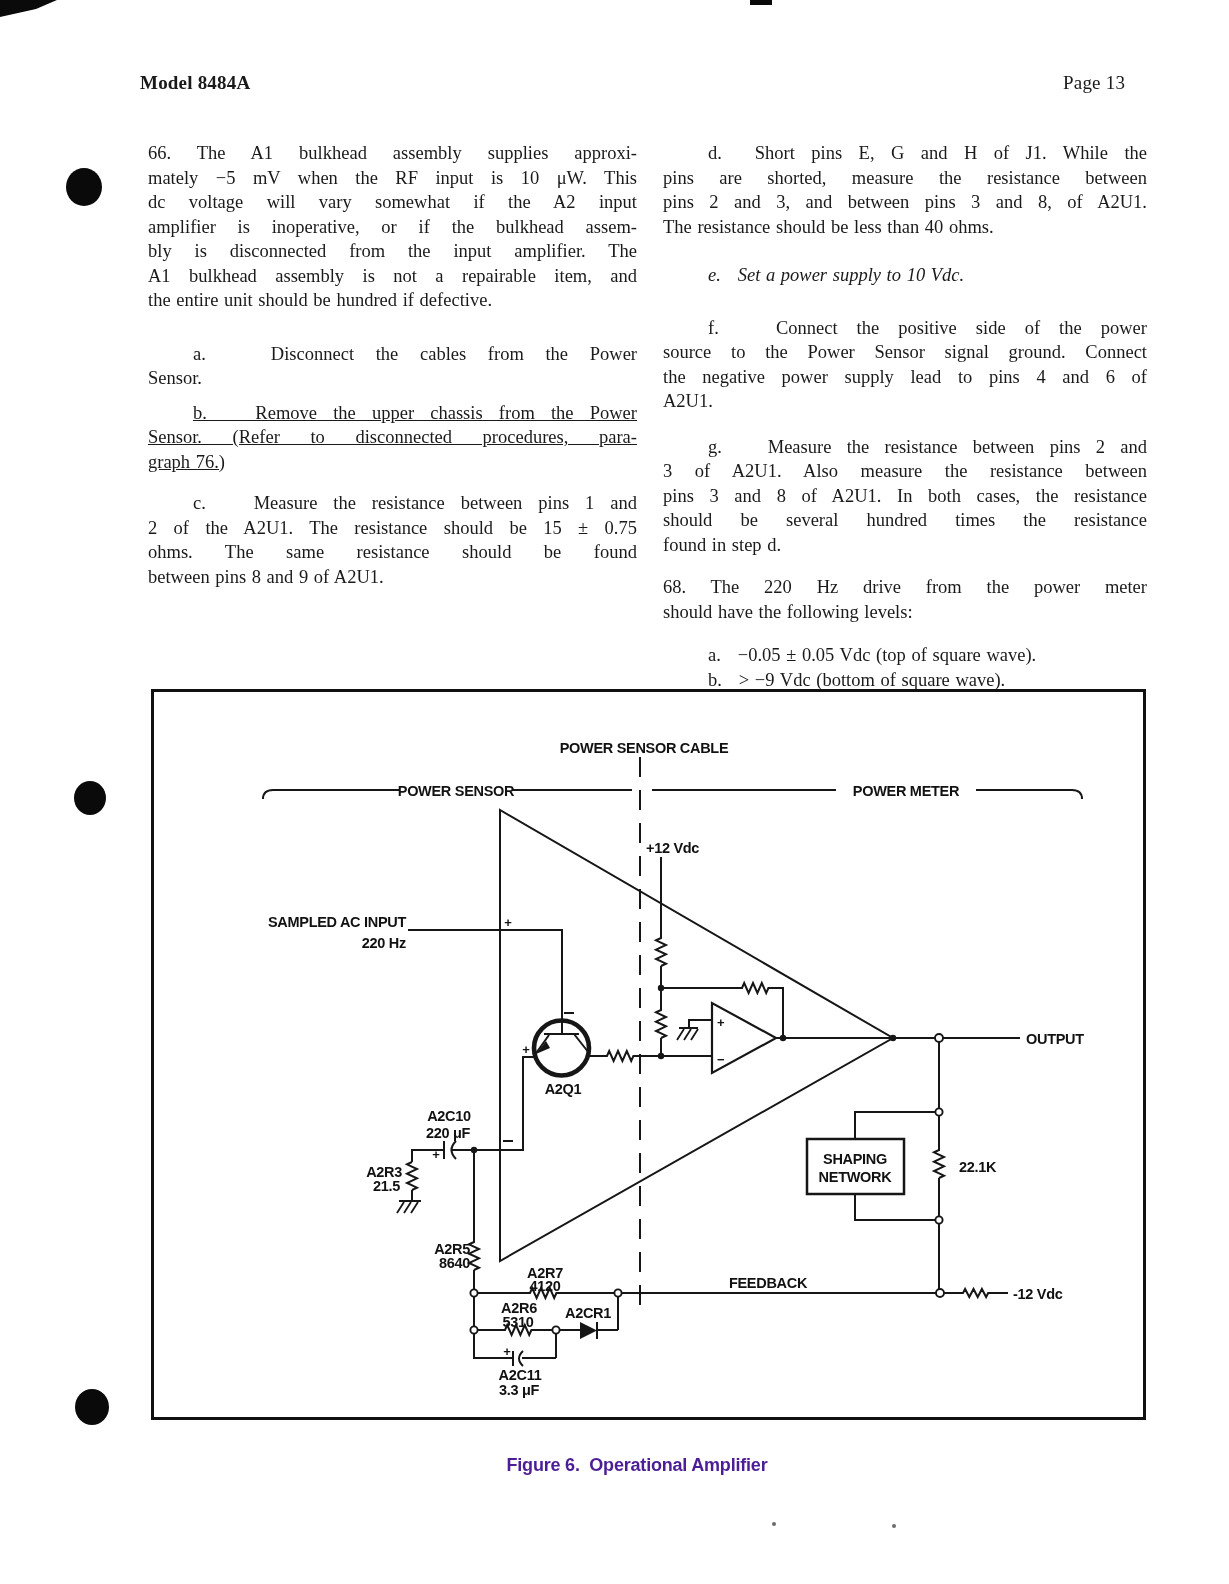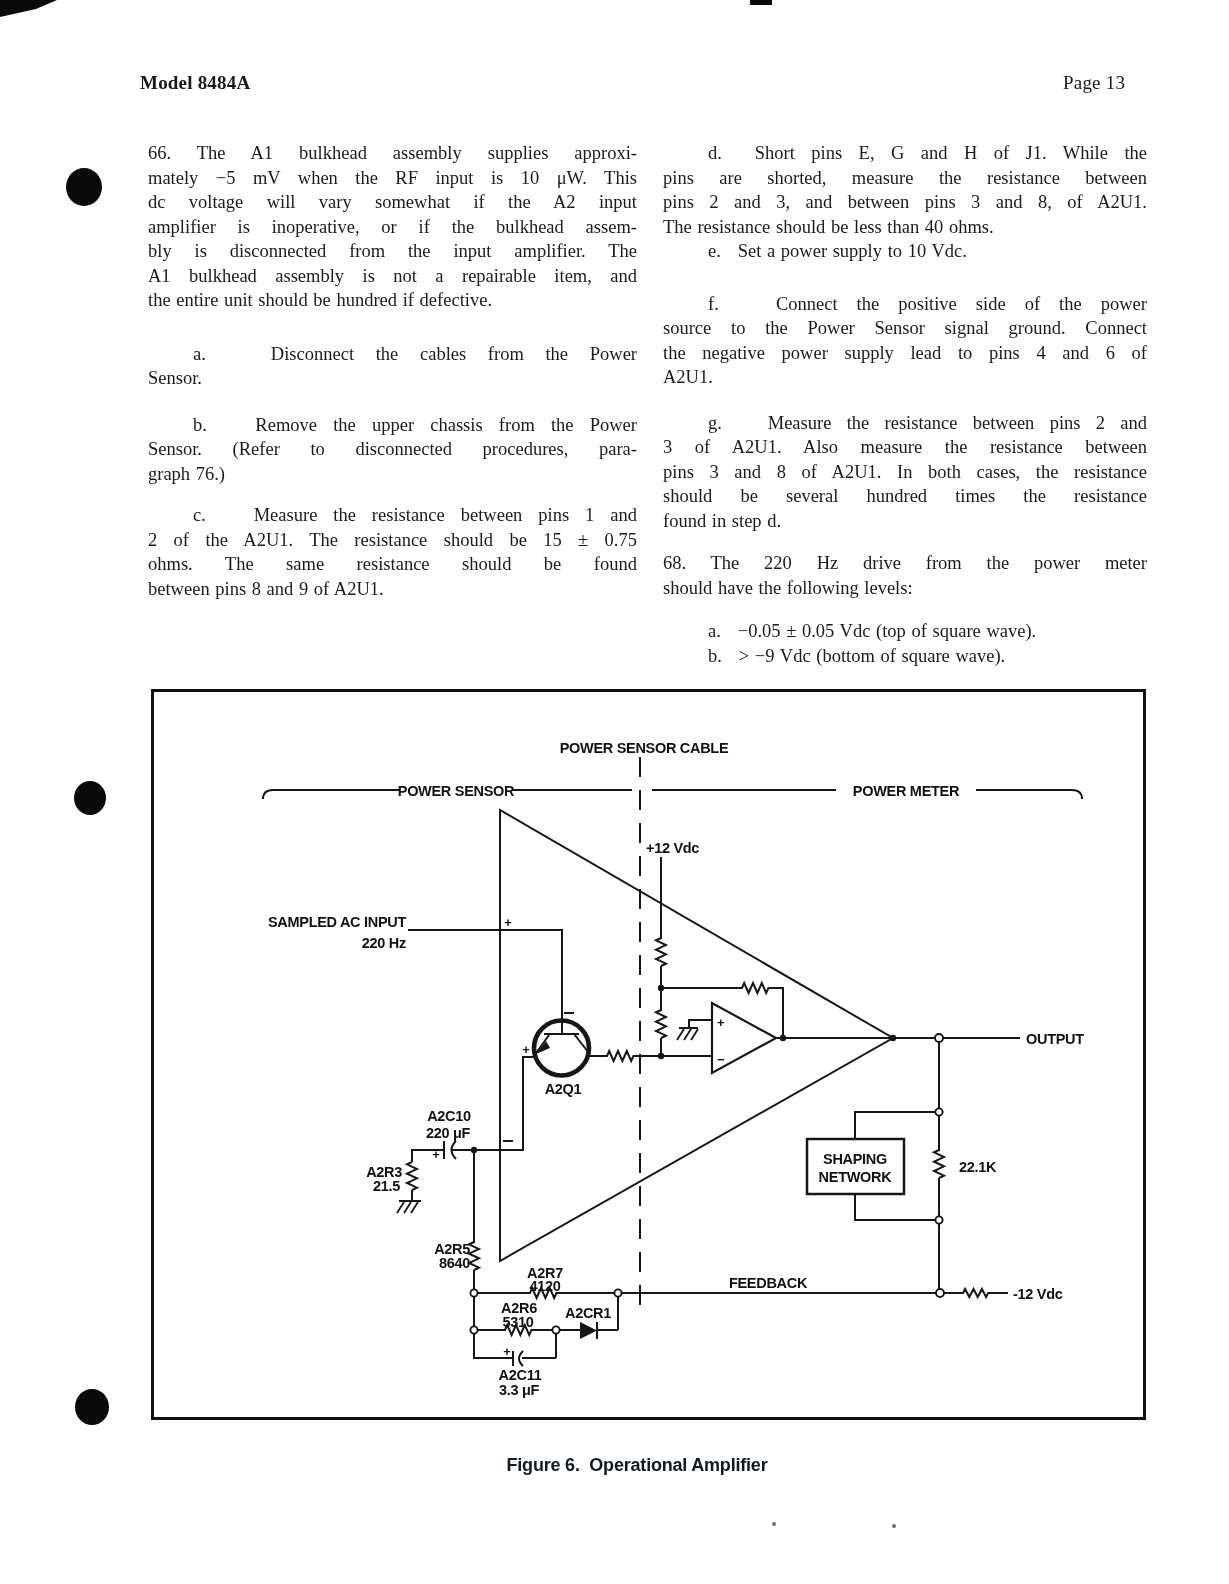--- a/index.html
+++ b/index.html
@@ -17,39 +17,39 @@
   #col-right{left:663px;width:484px;}
   .para{margin:0;}
   .tline{
     height:24.5px;overflow:hidden;text-align:justify;white-space:normal;
   }
   .tline::after{content:"";display:inline-block;width:100%;height:0;}
   .tline.last{text-align:left;}
   .tline.last::after{content:none;}
   .indent{text-indent:45px;}
   .mt30{margin-top:30px;}.mt29{margin-top:29px;}.mt28{margin-top:28px;}
-  .mt24{}.mt22{margin-top:22px;}.mt21{margin-top:21px;}
+  .mt24{margin-top:24px;font-style:italic;}.mt22{margin-top:10px;text-decoration:underline;}.mt21{margin-top:21px;}
   .mt19{margin-top:19px;}.mt18{margin-top:18px;}.mt17{margin-top:17px;}
   #fig-svg{position:absolute;left:151px;top:689px;}
   .wire{stroke:#161616;stroke-width:2;fill:none;}
   .wire-thin{stroke:#161616;stroke-width:1.8;fill:none;}
   .fig-label{
     font-family:"Liberation Sans",sans-serif;font-weight:bold;
     font-size:14.5px;letter-spacing:-0.3px;fill:#111;
   }
   .fig-sign{
     font-family:"Liberation Sans",sans-serif;font-weight:bold;
     font-size:13px;fill:#111;
   }
   .ta-m{text-anchor:middle;}
   .ta-e{text-anchor:end;}
   #caption{
     position:absolute;left:45px;top:1455px;width:1184px;text-align:center;
     font-family:"Liberation Sans",sans-serif;font-weight:bold;
-    font-size:18px;letter-spacing:-0.2px;white-space:pre;color:#0f172a;
+    font-size:18px;letter-spacing:-0.2px;white-space:pre;color:#4c1d95;
   }
   .punch-dot{position:absolute;background:#0a0a0a;border-radius:50%;}
   #dot1{left:66px;top:168px;width:36px;height:38px;}
   #dot2{left:74px;top:781px;width:32px;height:34px;}
   #dot3{left:75px;top:1389px;width:34px;height:36px;}
   .speck{position:absolute;background:#6b6b6b;width:4px;height:4px;border-radius:50%;}
   #speck1{left:772px;top:1522px;}
   #speck2{left:892px;top:1524px;}
   #scan-mark-tl{position:absolute;left:0;top:0;}
   #scan-mark-top{position:absolute;left:750px;top:0;width:22px;height:5px;background:#0a0a0a;}

